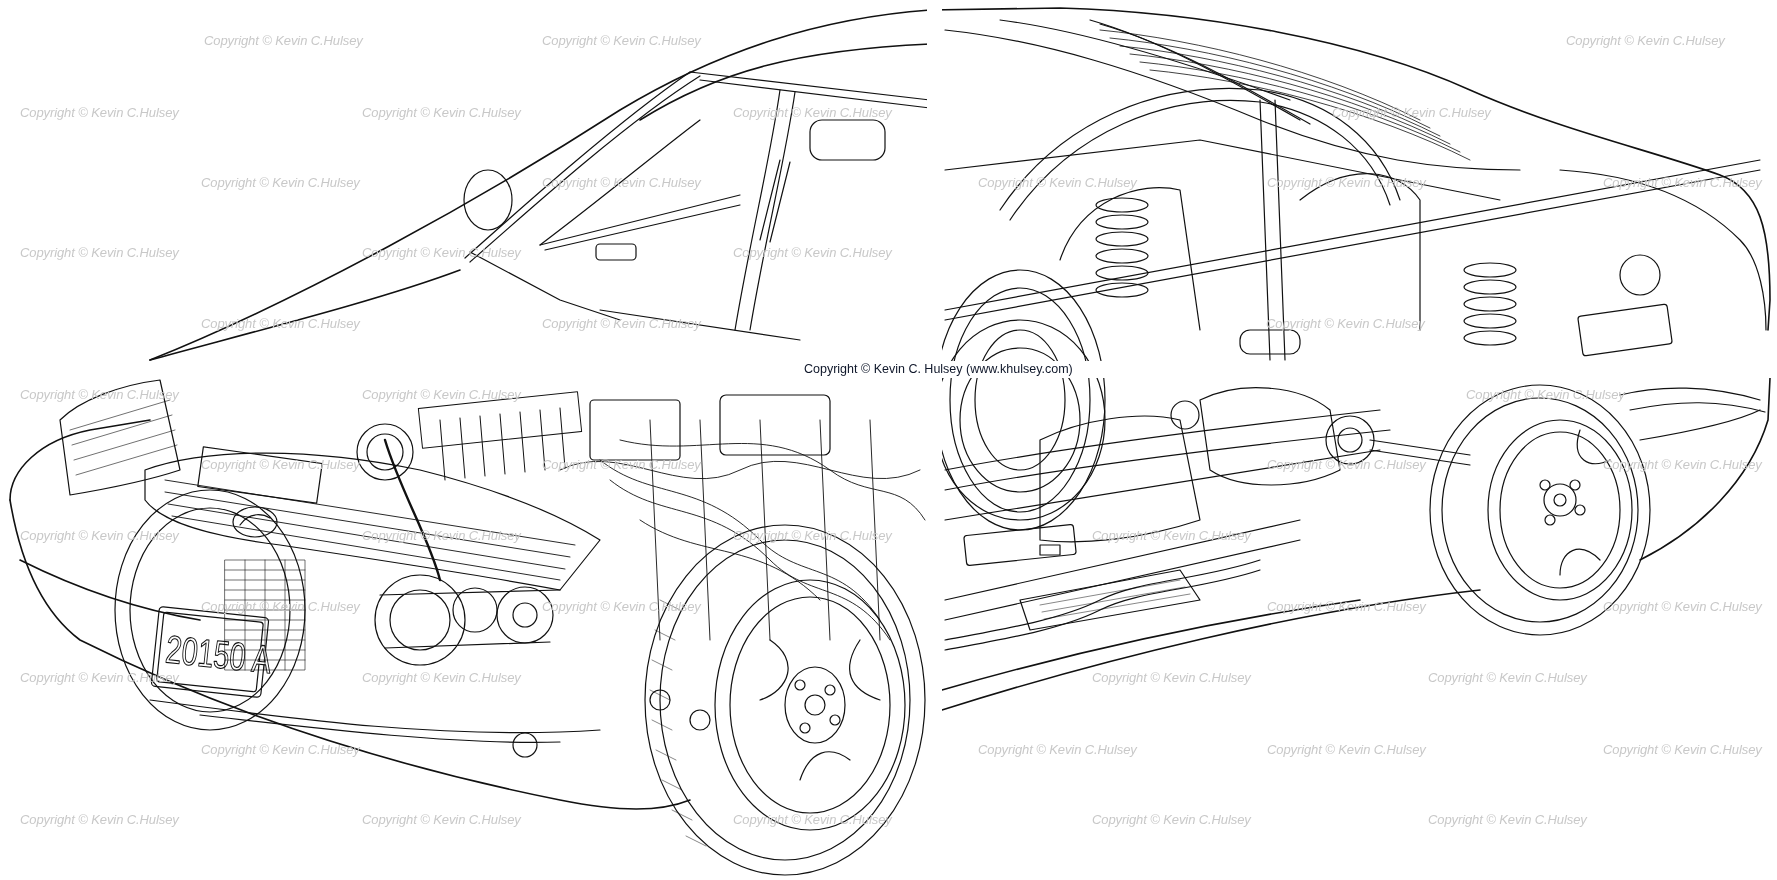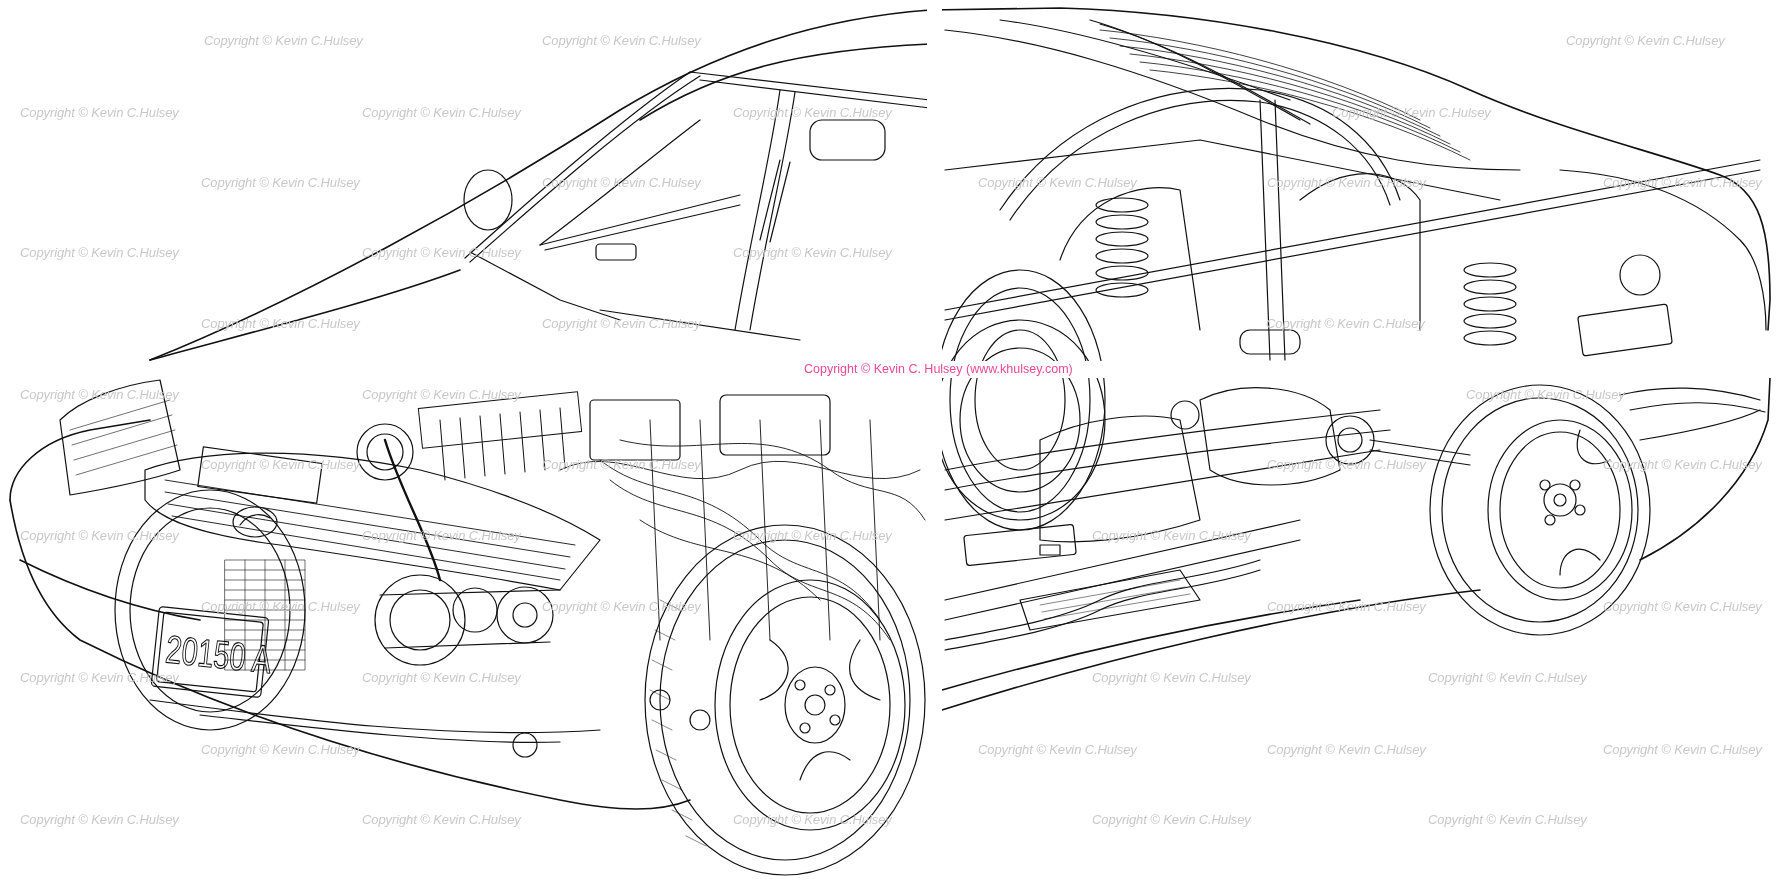--- a/index.html
+++ b/index.html
@@ -4,21 +4,21 @@
   <style>
     html, body { margin: 0; padding: 0; background: #ffffff; }
     body { width: 1777px; height: 880px; position: relative; overflow: hidden;
            font-family: "Liberation Sans", sans-serif; }
     .canvas { position: absolute; left: 0; top: 0; width: 1777px; height: 880px; }
     .art { position: absolute; left: 0; top: 0; }
     .gap-v { position: absolute; left: 927px; top: 0; width: 15px; height: 880px; background: #fff; }
     .gap-h { position: absolute; left: 0; top: 361px; width: 1777px; height: 17px; background: #fff; }
     .wm { position: absolute; font-size: 13px; color: #c8c8c8; white-space: nowrap;
           letter-spacing: -0.1px; pointer-events: none; font-style: italic; }
-    .caption { position: absolute; left: 804px; top: 362px; font-size: 12.5px; color: #ec4899;
+    .caption { position: absolute; left: 804px; top: 362px; font-size: 12.5px; color: #0f172a;
                white-space: nowrap; }
   </style>
 </head>
 <body>
 
 <div class="canvas">
   <svg class="art" width="1777" height="880" viewBox="0 0 1777 880" fill="none" stroke="#111" stroke-width="1.2" stroke-linecap="round" stroke-linejoin="round">
 
     <g stroke-width="1.6">
 

